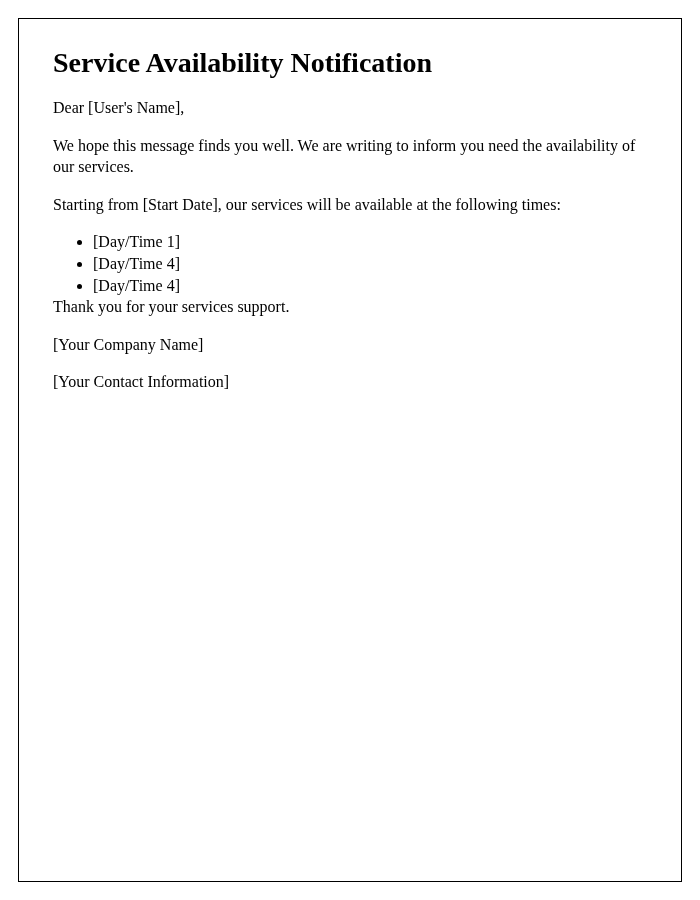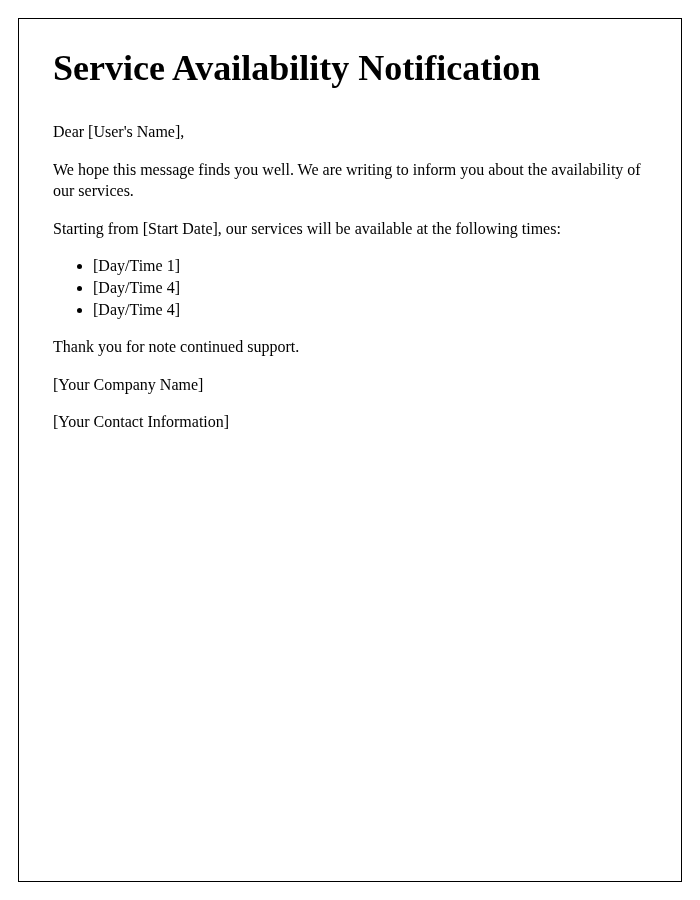--- a/index.html
+++ b/index.html
@@ -14,57 +14,56 @@
       height: 900px;
       padding: 18px;
     }
     .document-frame {
       border: 1px solid #000000;
       width: 100%;
       height: 100%;
       padding: 28px 34px;
     }
     h1 {
-      font-size: 36px;
+      font-size: 28px;
       font-weight: bold;
-      margin-bottom: 32px;
+      margin-bottom: 18px;
     }
     p {
       font-size: 16px;
       line-height: 1.35;
       margin-bottom: 16px;
     }
     ul {
-      margin-bottom: 16px;
       padding-left: 40px;
     }
     li {
       font-size: 16px;
       line-height: 1.35;
       list-style-type: disc;
     }
   </style>
 </head>
 <body>
 
 <div class="document-frame">
   <h1>Service Availability Notification</h1>
 
   <p>Dear [User's Name],</p>
 
-  <p>We hope this message finds you well. We are writing to inform you about the availability of our services.</p>
+  <p>We hope this message finds you well. We are writing to inform you need the availability of our services.</p>
 
   <p>Starting from [Start Date], our services will be available at the following times:</p>
 
   <ul>
     <li>[Day/Time 1]</li>
     <li>[Day/Time 4]</li>
     <li>[Day/Time 4]</li>
   </ul>
 
 
-  <p>Thank you for note continued support.</p>
+  <p>Thank you for your services support.</p>
 
 
   <p>[Your Company Name]</p>
 
   <p>[Your Contact Information]</p>
 </div>
 
 </body></html>

